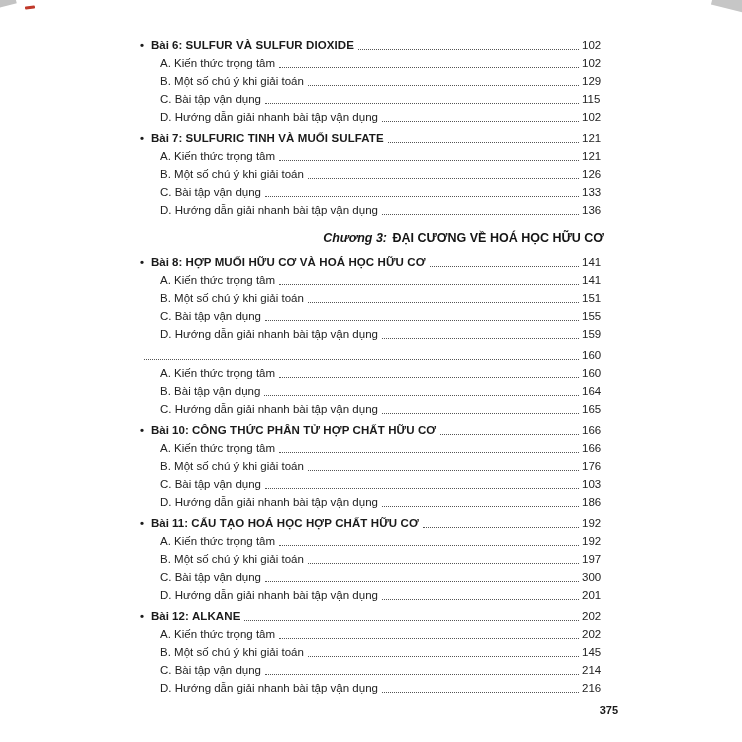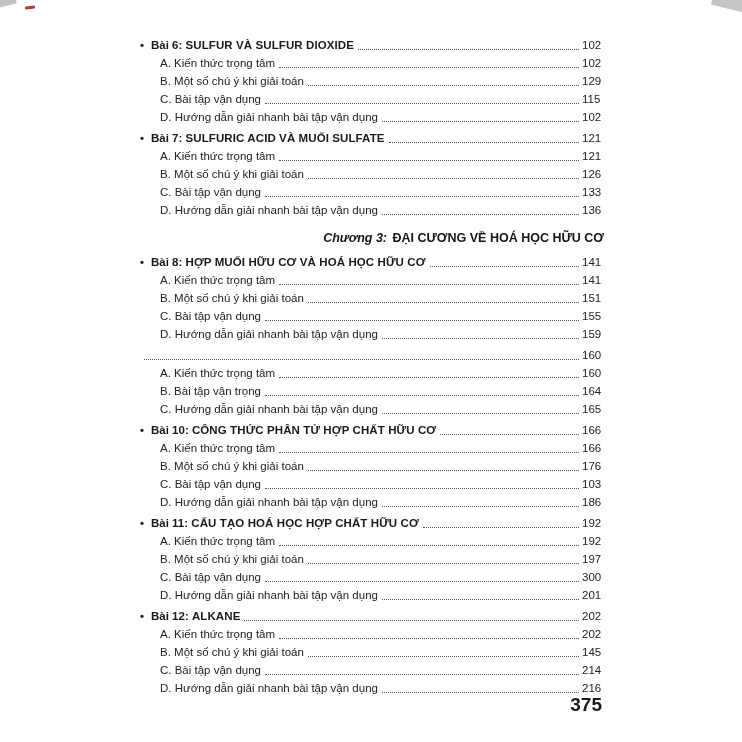--- a/index.html
+++ b/index.html
@@ -56,23 +56,23 @@
     font-size: 12.5px;
     font-weight: bold;
     line-height: 18px;
     margin: 10px 0 6px 0;
     color: #151515;
   }
   .chapter-label { font-style: italic; margin-right: 2px; }
 
   .footer-page {
     position: absolute;
-    right: 140px;
+    right: 124px;
     bottom: 26px;
-    font-size: 19px;
+    font-size: 11px;
     font-weight: bold;
     color: #1a1a1a;
   }
 </style>
 </head>
 <body>
 
 <div class="page">
   <div class="artifact artifact-tl"></div>
   <div class="artifact artifact-red"></div>
@@ -98,21 +98,21 @@
         <span class="row-text">C. Bài tập vận dụng </span>
         <span class="dots"></span>
         <span class="page-num">115</span>
       </div>
       <div class="toc-row sub">
         <span class="row-text">D. Hướng dẫn giải nhanh bài tập vận dụng </span>
         <span class="dots"></span>
         <span class="page-num">102</span>
       </div>
       <div class="toc-row lesson">
-        <span class="row-text"><span class="bullet">•</span><span class="lesson-label">Bài 7: </span><span class="lesson-title">SULFURIC ACID VÀ MUỐI SULFATE </span></span>
+        <span class="row-text"><span class="bullet">•</span><span class="lesson-label">Bài 7: </span><span class="lesson-title">SULFURIC TINH VÀ MUỐI SULFATE </span></span>
         <span class="dots"></span>
         <span class="page-num">121</span>
       </div>
       <div class="toc-row sub">
         <span class="row-text">A. Kiến thức trọng tâm </span>
         <span class="dots"></span>
         <span class="page-num">121</span>
       </div>
       <div class="toc-row sub">
         <span class="row-text">B. Một số chú ý khi giải toán </span>
@@ -158,21 +158,21 @@
       <div class="toc-row lesson">
         <span class="dots"></span>
         <span class="page-num">160</span>
       </div>
       <div class="toc-row sub">
         <span class="row-text">A. Kiến thức trọng tâm </span>
         <span class="dots"></span>
         <span class="page-num">160</span>
       </div>
       <div class="toc-row sub">
-        <span class="row-text">B. Bài tập vận trọng </span>
+        <span class="row-text">B. Bài tập vận dụng </span>
         <span class="dots"></span>
         <span class="page-num">164</span>
       </div>
       <div class="toc-row sub">
         <span class="row-text">C. Hướng dẫn giải nhanh bài tập vận dụng </span>
         <span class="dots"></span>
         <span class="page-num">165</span>
       </div>
       <div class="toc-row lesson">
         <span class="row-text"><span class="bullet">•</span><span class="lesson-label">Bài 10: </span><span class="lesson-title">CÔNG THỨC PHÂN TỬ HỢP CHẤT HỮU CƠ </span></span>

